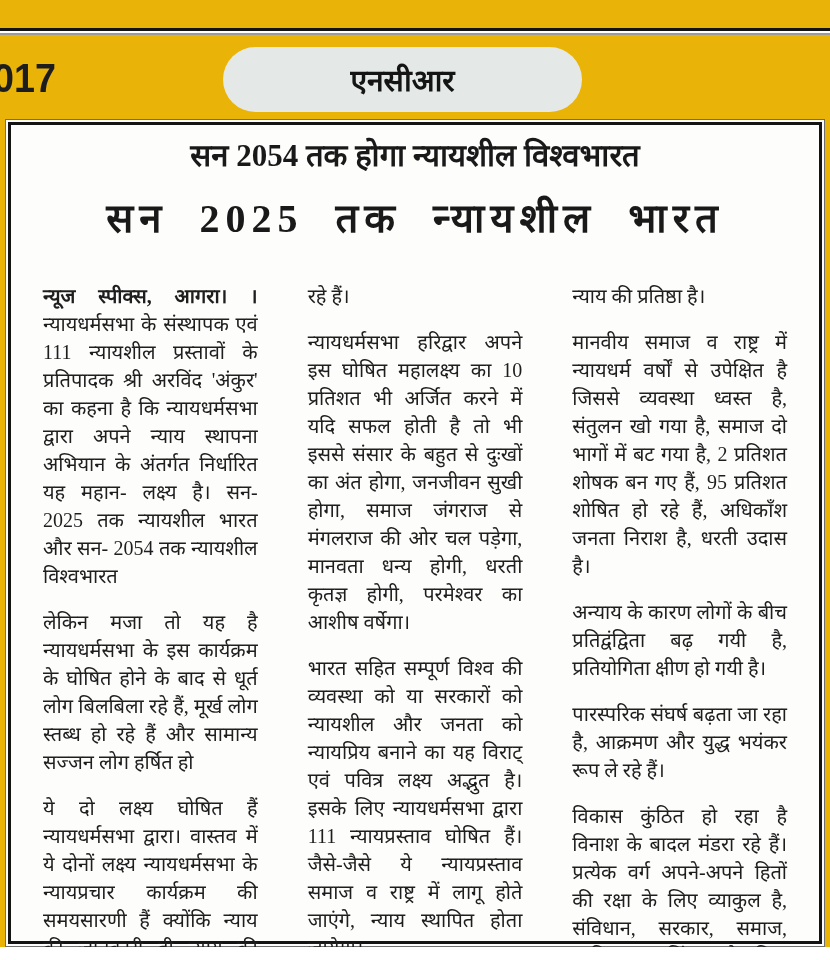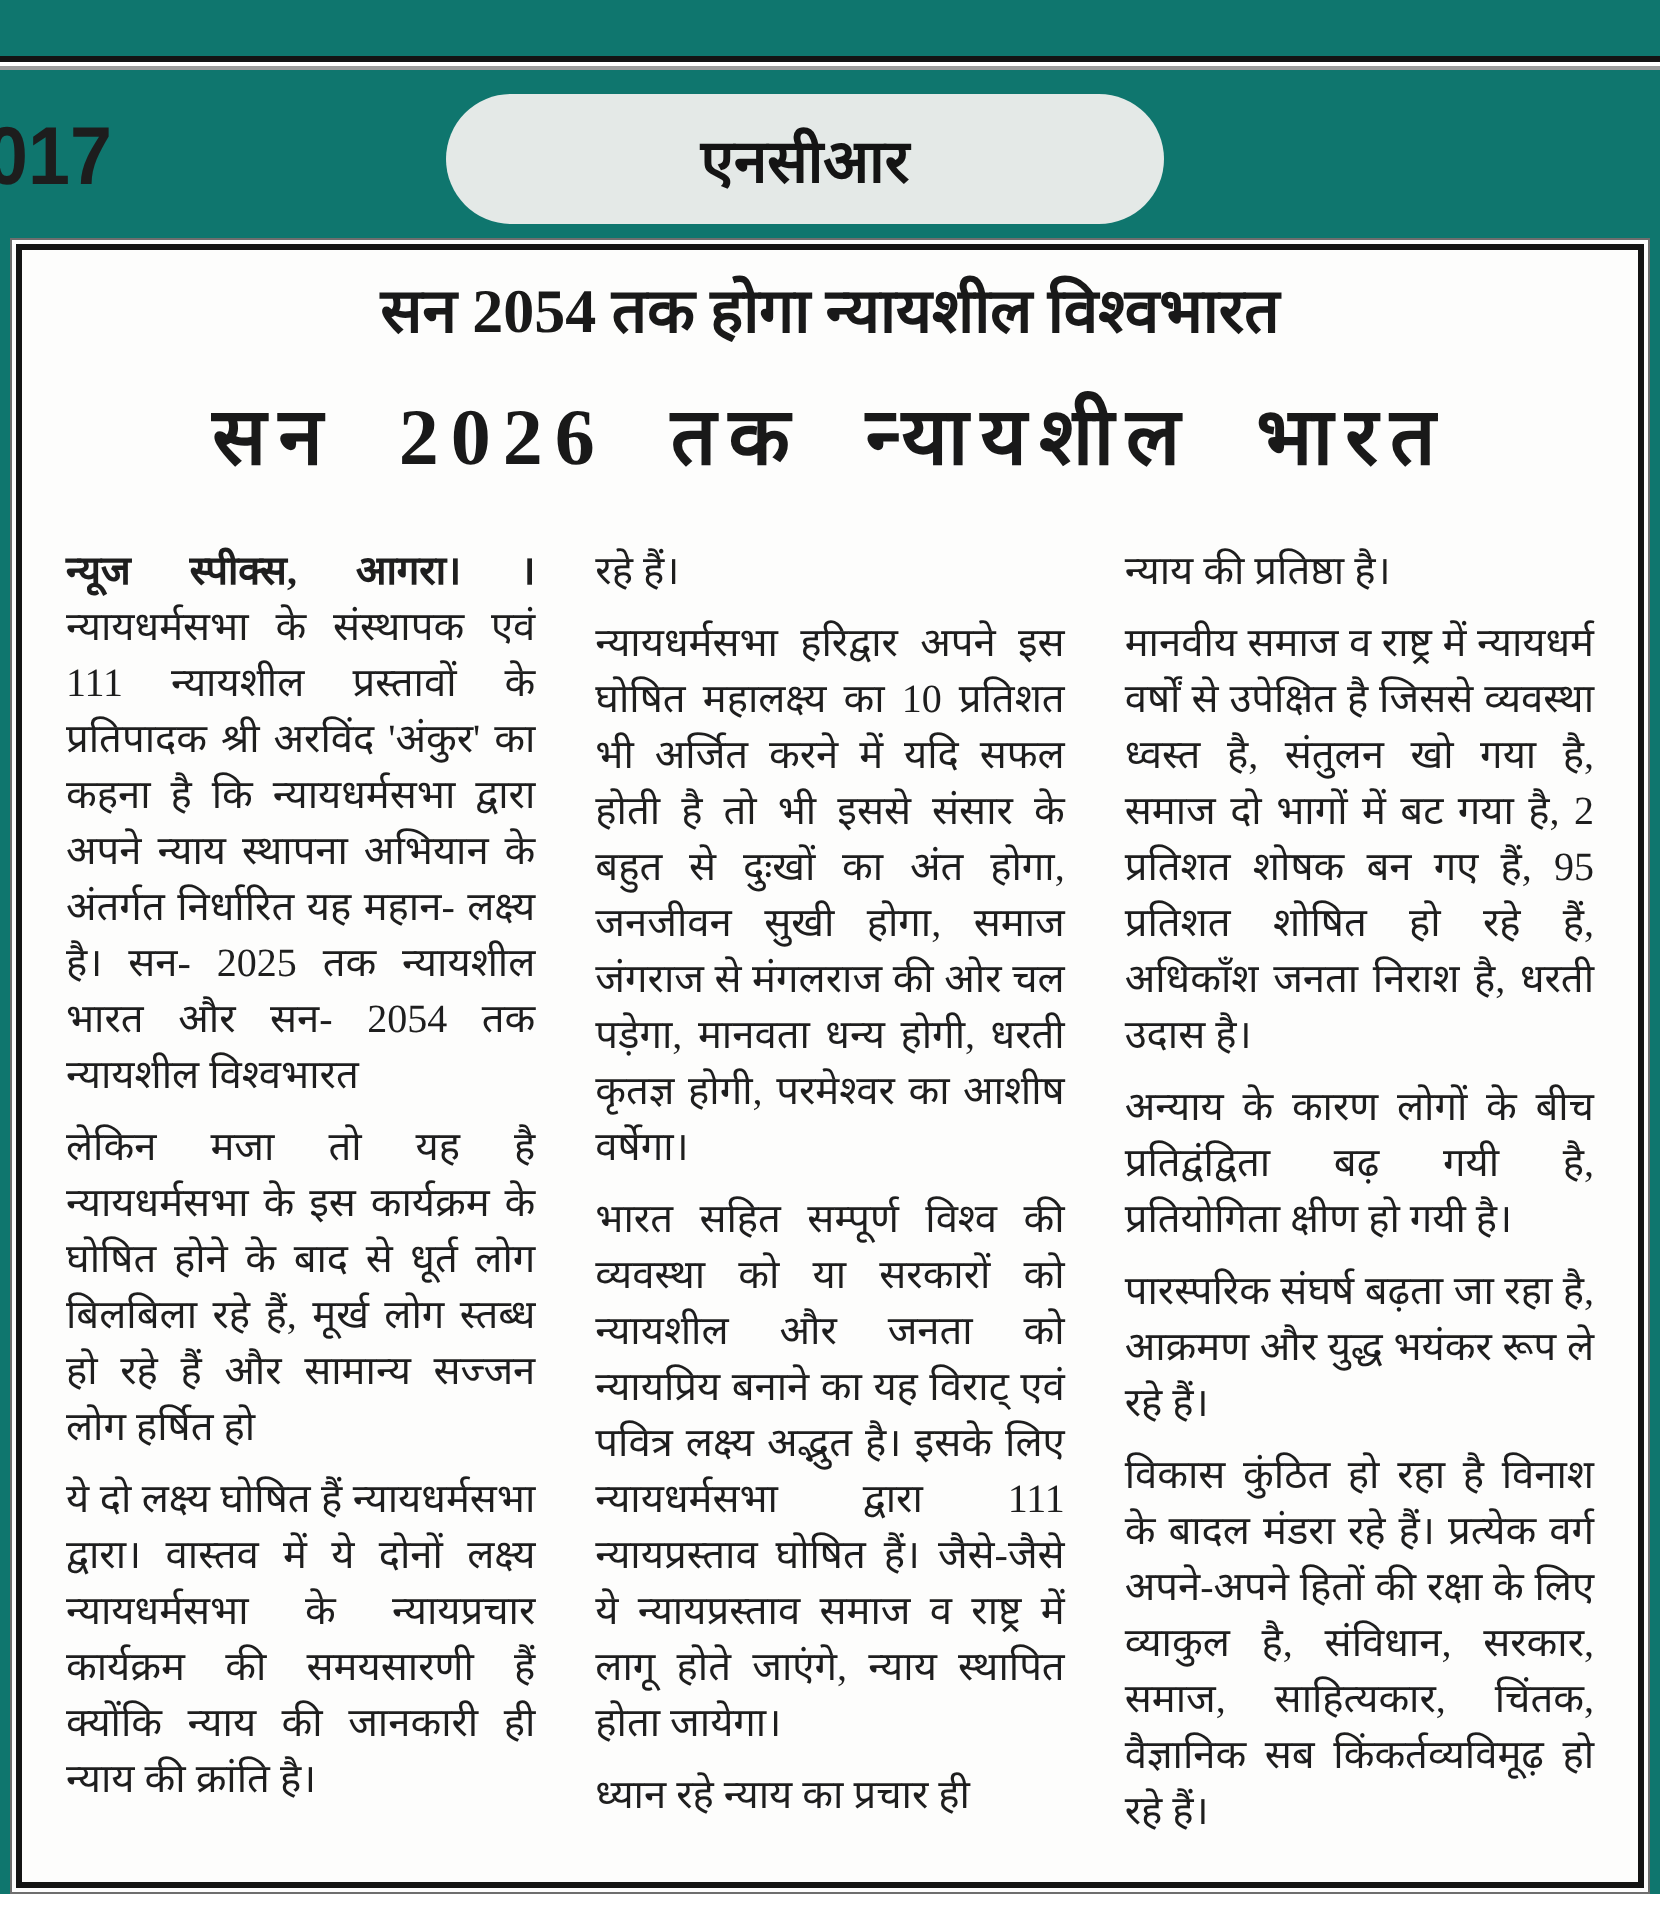--- a/index.html
+++ b/index.html
@@ -1,21 +1,21 @@
 <!DOCTYPE html>
 <html><head>
 <meta charset="utf-8">
 <style>
   html, body { margin: 0; padding: 0; }
   .page {
     position: relative;
     width: 830px;
     height: 947px;
     overflow: hidden;
-    background: #0f766e;
+    background: #eab308;
     font-family: "Liberation Serif", "DejaVu Serif", serif;
     color: #1f1f1f;
   }
   
   .top-rules { position: absolute; top: 28px; left: 0; width: 830px; }
   .rule-black { height: 3px; background: #131313; }
   .rule-gap   { height: 2px; background: #ffffff; }
   .rule-gray  { height: 2px; background: #9b9b9b; }
 
   
@@ -57,21 +57,21 @@
   }
 
   .columns {
     display: flex; gap: 14px; margin-top: 20px;
   }
   .col {
     flex: 1; min-width: 0;
     font-size: 20px; line-height: 28px;
     text-align: justify; color: #1e1e1e;
   }
-  .col p { margin: 8px; }
+  .col p { margin: 18px; }
   .dateline { font-weight: 700; }
 
   
   .dot {
     position: absolute; border-radius: 50%; background: #3a2d90;
   }
   .dot-1 { left: 162px; top: 953px; width: 22px; height: 22px; }
   .dot-2 { left: 360px; top: 951px; width: 26px; height: 26px; }
 </style>
 </head>
@@ -88,21 +88,21 @@
   <div class="page-num">017</div>
 
   <div class="section-pill">
     <span class="section-label">एनसीआर</span>
   </div>
 
   <div class="article-frame">
 
     <div class="headline">
       <div class="headline-1">सन 2054 तक होगा न्यायशील विश्वभारत</div>
-      <div class="headline-2">सन 2026 तक न्यायशील भारत</div>
+      <div class="headline-2">सन 2025 तक न्यायशील भारत</div>
     </div>
 
     <div class="columns">
 
       <div class="col">
         <p>
           <b class="dateline">न्यूज स्पीक्स, आगरा। ।</b>
           <span>न्यायधर्मसभा के संस्थापक एवं 111 न्यायशील प्रस्तावों के प्रतिपादक श्री अरविंद 'अंकुर' का कहना है कि न्यायधर्मसभा द्वारा अपने न्याय स्थापना अभियान के अंतर्गत निर्धारित यह महान- लक्ष्य है। सन- 2025 तक न्यायशील भारत और सन- 2054 तक न्यायशील विश्वभारत</span>
         </p>
         <p>लेकिन मजा तो यह है न्यायधर्मसभा के इस कार्यक्रम के घोषित होने के बाद से धूर्त लोग बिलबिला रहे हैं, मूर्ख लोग स्तब्ध हो रहे हैं और सामान्य सज्जन लोग हर्षित हो</p>

